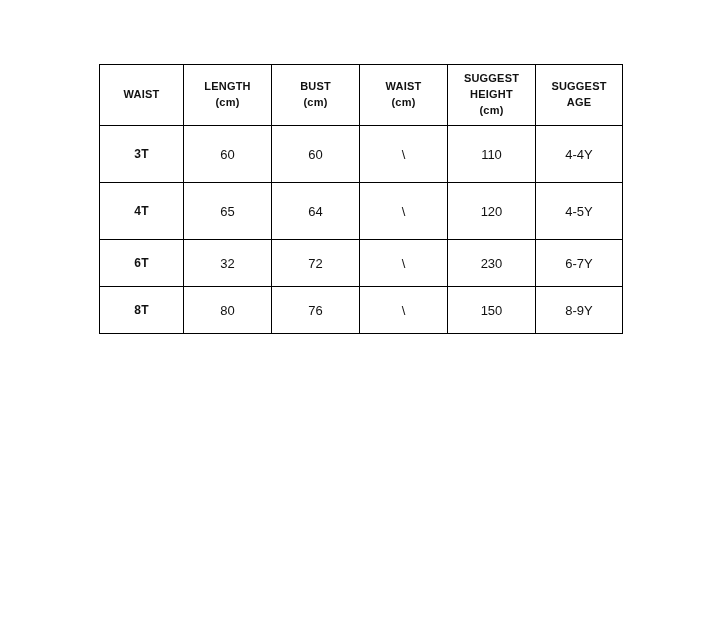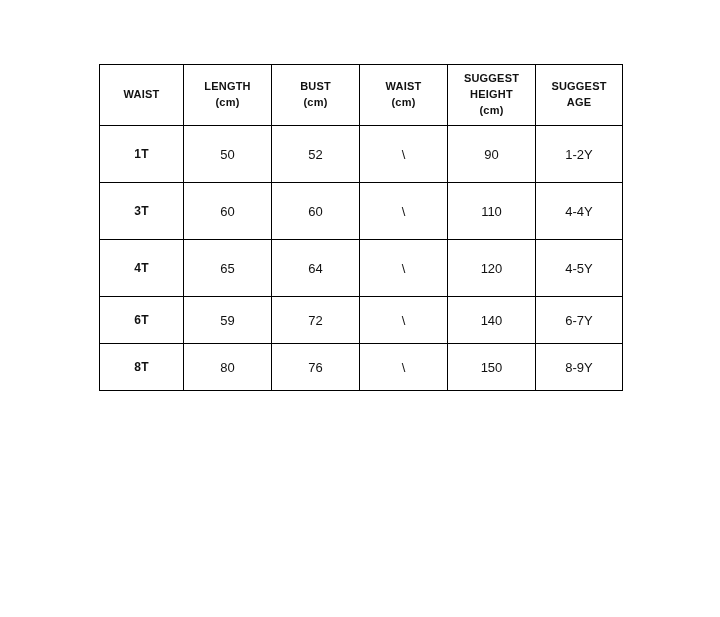--- a/index.html
+++ b/index.html
@@ -112,49 +112,41 @@
           <span class="hdr-line">(cm)</span>
         </th>
         <th>
           <span class="hdr-line">SUGGEST</span>
           <span class="hdr-line">AGE</span>
         </th>
       </tr>
     </thead>
     <tbody id="chart-body">
         <tr class="row-tall">
-          <td class="cell-size">1T</td>
-          <td>50</td>
-          <td>52</td>
-          <td class="cell-waist">\</td>
-          <td>90</td>
-          <td>1-2Y</td>
-        </tr>
-        <tr class="row-tall">
           <td class="cell-size">3T</td>
           <td>60</td>
           <td>60</td>
           <td class="cell-waist">\</td>
           <td>110</td>
           <td>4-4Y</td>
         </tr>
         <tr class="row-tall">
           <td class="cell-size">4T</td>
           <td>65</td>
           <td>64</td>
           <td class="cell-waist">\</td>
           <td>120</td>
           <td>4-5Y</td>
         </tr>
         <tr class="row-short">
           <td class="cell-size">6T</td>
-          <td>59</td>
+          <td>32</td>
           <td>72</td>
           <td class="cell-waist">\</td>
-          <td>140</td>
+          <td>230</td>
           <td>6-7Y</td>
         </tr>
         <tr class="row-short">
           <td class="cell-size">8T</td>
           <td>80</td>
           <td>76</td>
           <td class="cell-waist">\</td>
           <td>150</td>
           <td>8-9Y</td>
         </tr>

